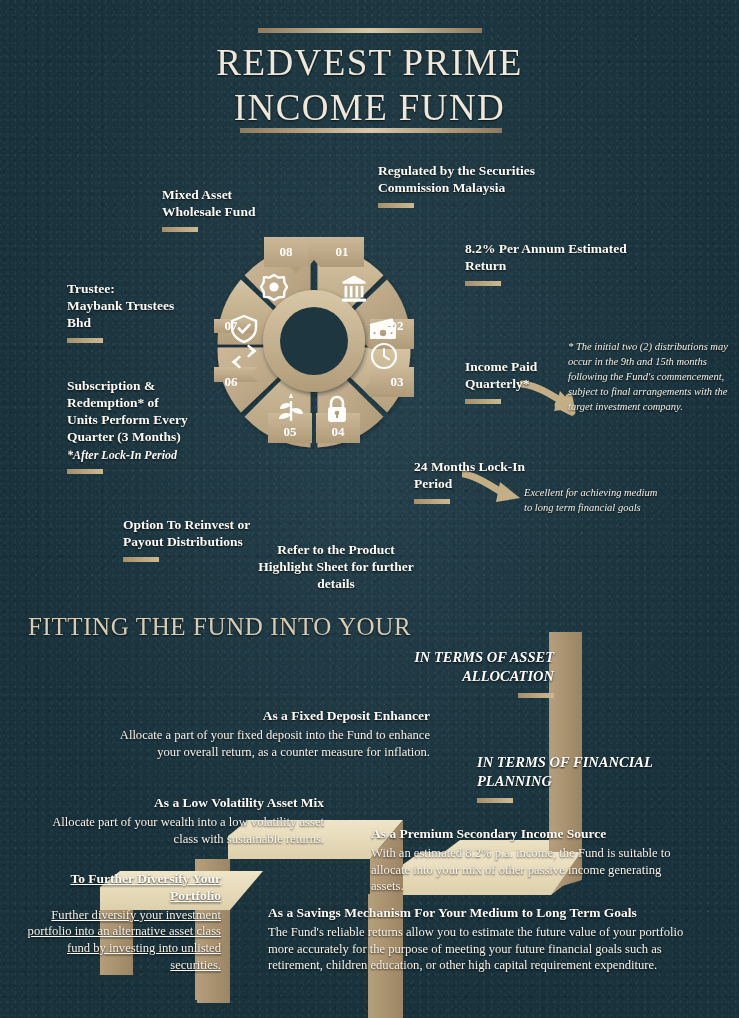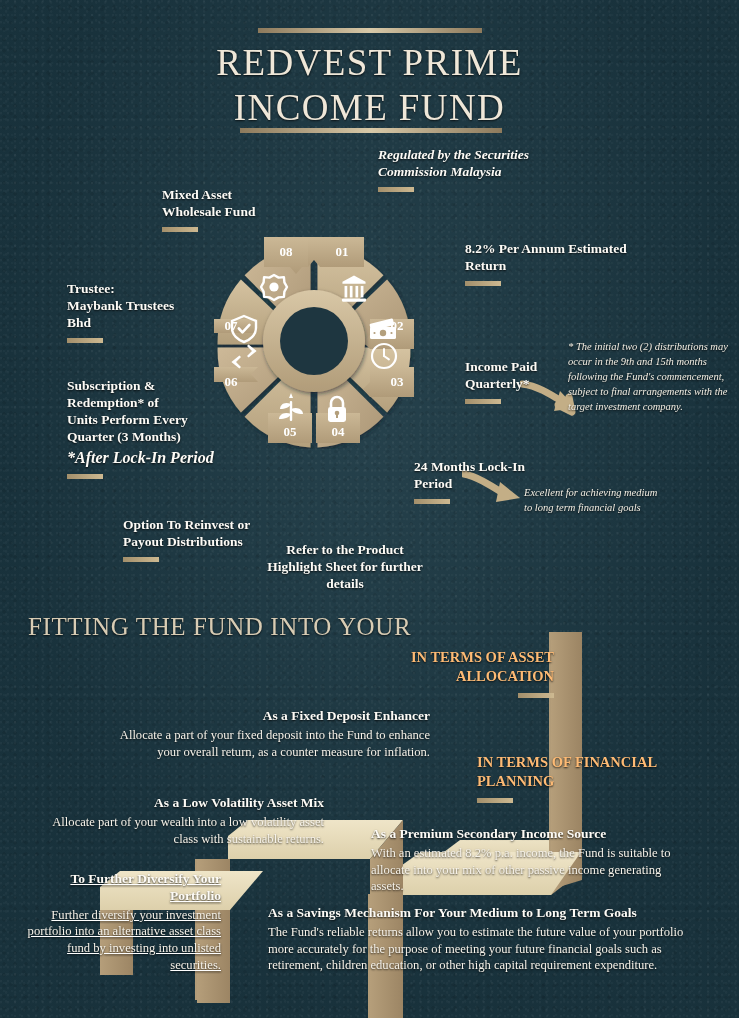--- a/index.html
+++ b/index.html
@@ -37,21 +37,21 @@
   }
   #title .l2{ display:block; }
 
   
   .callout{ position:absolute; z-index:4; }
   .callout .txt{
     font-weight:bold; font-size:13.5px; line-height:1.27;
     color:#fdfbf6; text-shadow:0 1px 2px rgba(0,0,0,.8);
   }
   .callout .sub{
-    font-weight:bold; font-style:italic; font-size:16px; line-height:1.2;
+    font-weight:bold; font-style:italic; font-size:12px; line-height:1.2;
     color:#fdfbf6; text-shadow:0 1px 2px rgba(0,0,0,.8);
   }
   .dash{ display:block; width:36px; height:5px; margin-top:7px;
          background:linear-gradient(90deg,#a38f6b,#cdb991); }
   .dash.r{ margin-left:auto; }
 
   
   .note{
     position:absolute; z-index:4; font-style:italic; font-size:10.5px;
     line-height:1.42; color:#f4efe4; text-shadow:0 1px 2px rgba(0,0,0,.8);
@@ -78,21 +78,21 @@
     color:#fdfbf6; text-shadow:0 1px 2px rgba(0,0,0,.8);
   }
   .sblock .b{
     font-size:12.6px; line-height:1.33; color:#f6f2e9;
     text-shadow:0 1px 2px rgba(0,0,0,.75);
   }
   .sblock.right-al{ text-align:right; }
 
   .bighead{
     position:absolute; z-index:4; font-weight:bold; font-size:14.5px;
-    line-height:1.3; color:#fdba74; text-shadow:0 1px 2px rgba(0,0,0,.8);
+    line-height:1.3; color:#ffffff; text-shadow:0 1px 2px rgba(0,0,0,.8);font-style:italic;
   }
 </style>
 </head>
 <body>
 
 <div class="texture"></div>
 
 <div class="rule" id="rule-top"></div>
 <div id="title">
   <span>REDVEST PRIME</span>
@@ -235,21 +235,21 @@
 </div>
 
 <div class="callout" style="left:162px; top:186px; width:130px;">
   <div class="txt">
     <div>Mixed Asset</div>
     <div>Wholesale Fund</div>
   </div>
   <span class="dash"></span>
 </div>
 
-<div class="callout" style="left:378px; top:146px; width:200px;font-style:italic;">
+<div class="callout" style="left:378px; top:162px; width:200px;">
   <div class="txt">
     <div>Regulated by the Securities</div>
     <div>Commission Malaysia</div>
   </div>
   <span class="dash"></span>
 </div>
 
 <div class="callout" style="left:465px; top:240px; width:200px;">
   <div class="txt">
     <div>8.2% Per Annum Estimated</div>
@@ -295,21 +295,21 @@
 </div>
 
 <div class="callout" style="left:123px; top:489px; width:160px;margin-top:27px;">
   <div class="txt">
     <div>Option To Reinvest or</div>
     <div>Payout Distributions</div>
   </div>
   <span class="dash"></span>
 </div>
 
-<div class="callout" style="left:254px; top:541px; width:182px; text-align:center;">
+<div class="callout" style="left:245px; top:541px; width:182px; text-align:center;">
   <div class="txt">
     <div>Refer to the Product</div>
     <div>Highlight Sheet for further</div>
     <div>details</div>
   </div>
 </div>
 
 <div class="note" style="left:568px; top:340px; width:162px;">* The initial two (2) distributions may occur in the 9th and 15th months following the Fund's commencement, subject to final arrangements with the target investment company.</div>
 <svg class="layer" style="left:520px; top:378px;" width="62" height="40">
   <path d="M2,6 C18,8 30,16 46,26 L38,27 L52,34 L49,19 L46,26" fill="none" stroke="#c3ae86" stroke-width="7" stroke-linecap="round" stroke-linejoin="round"></path>

